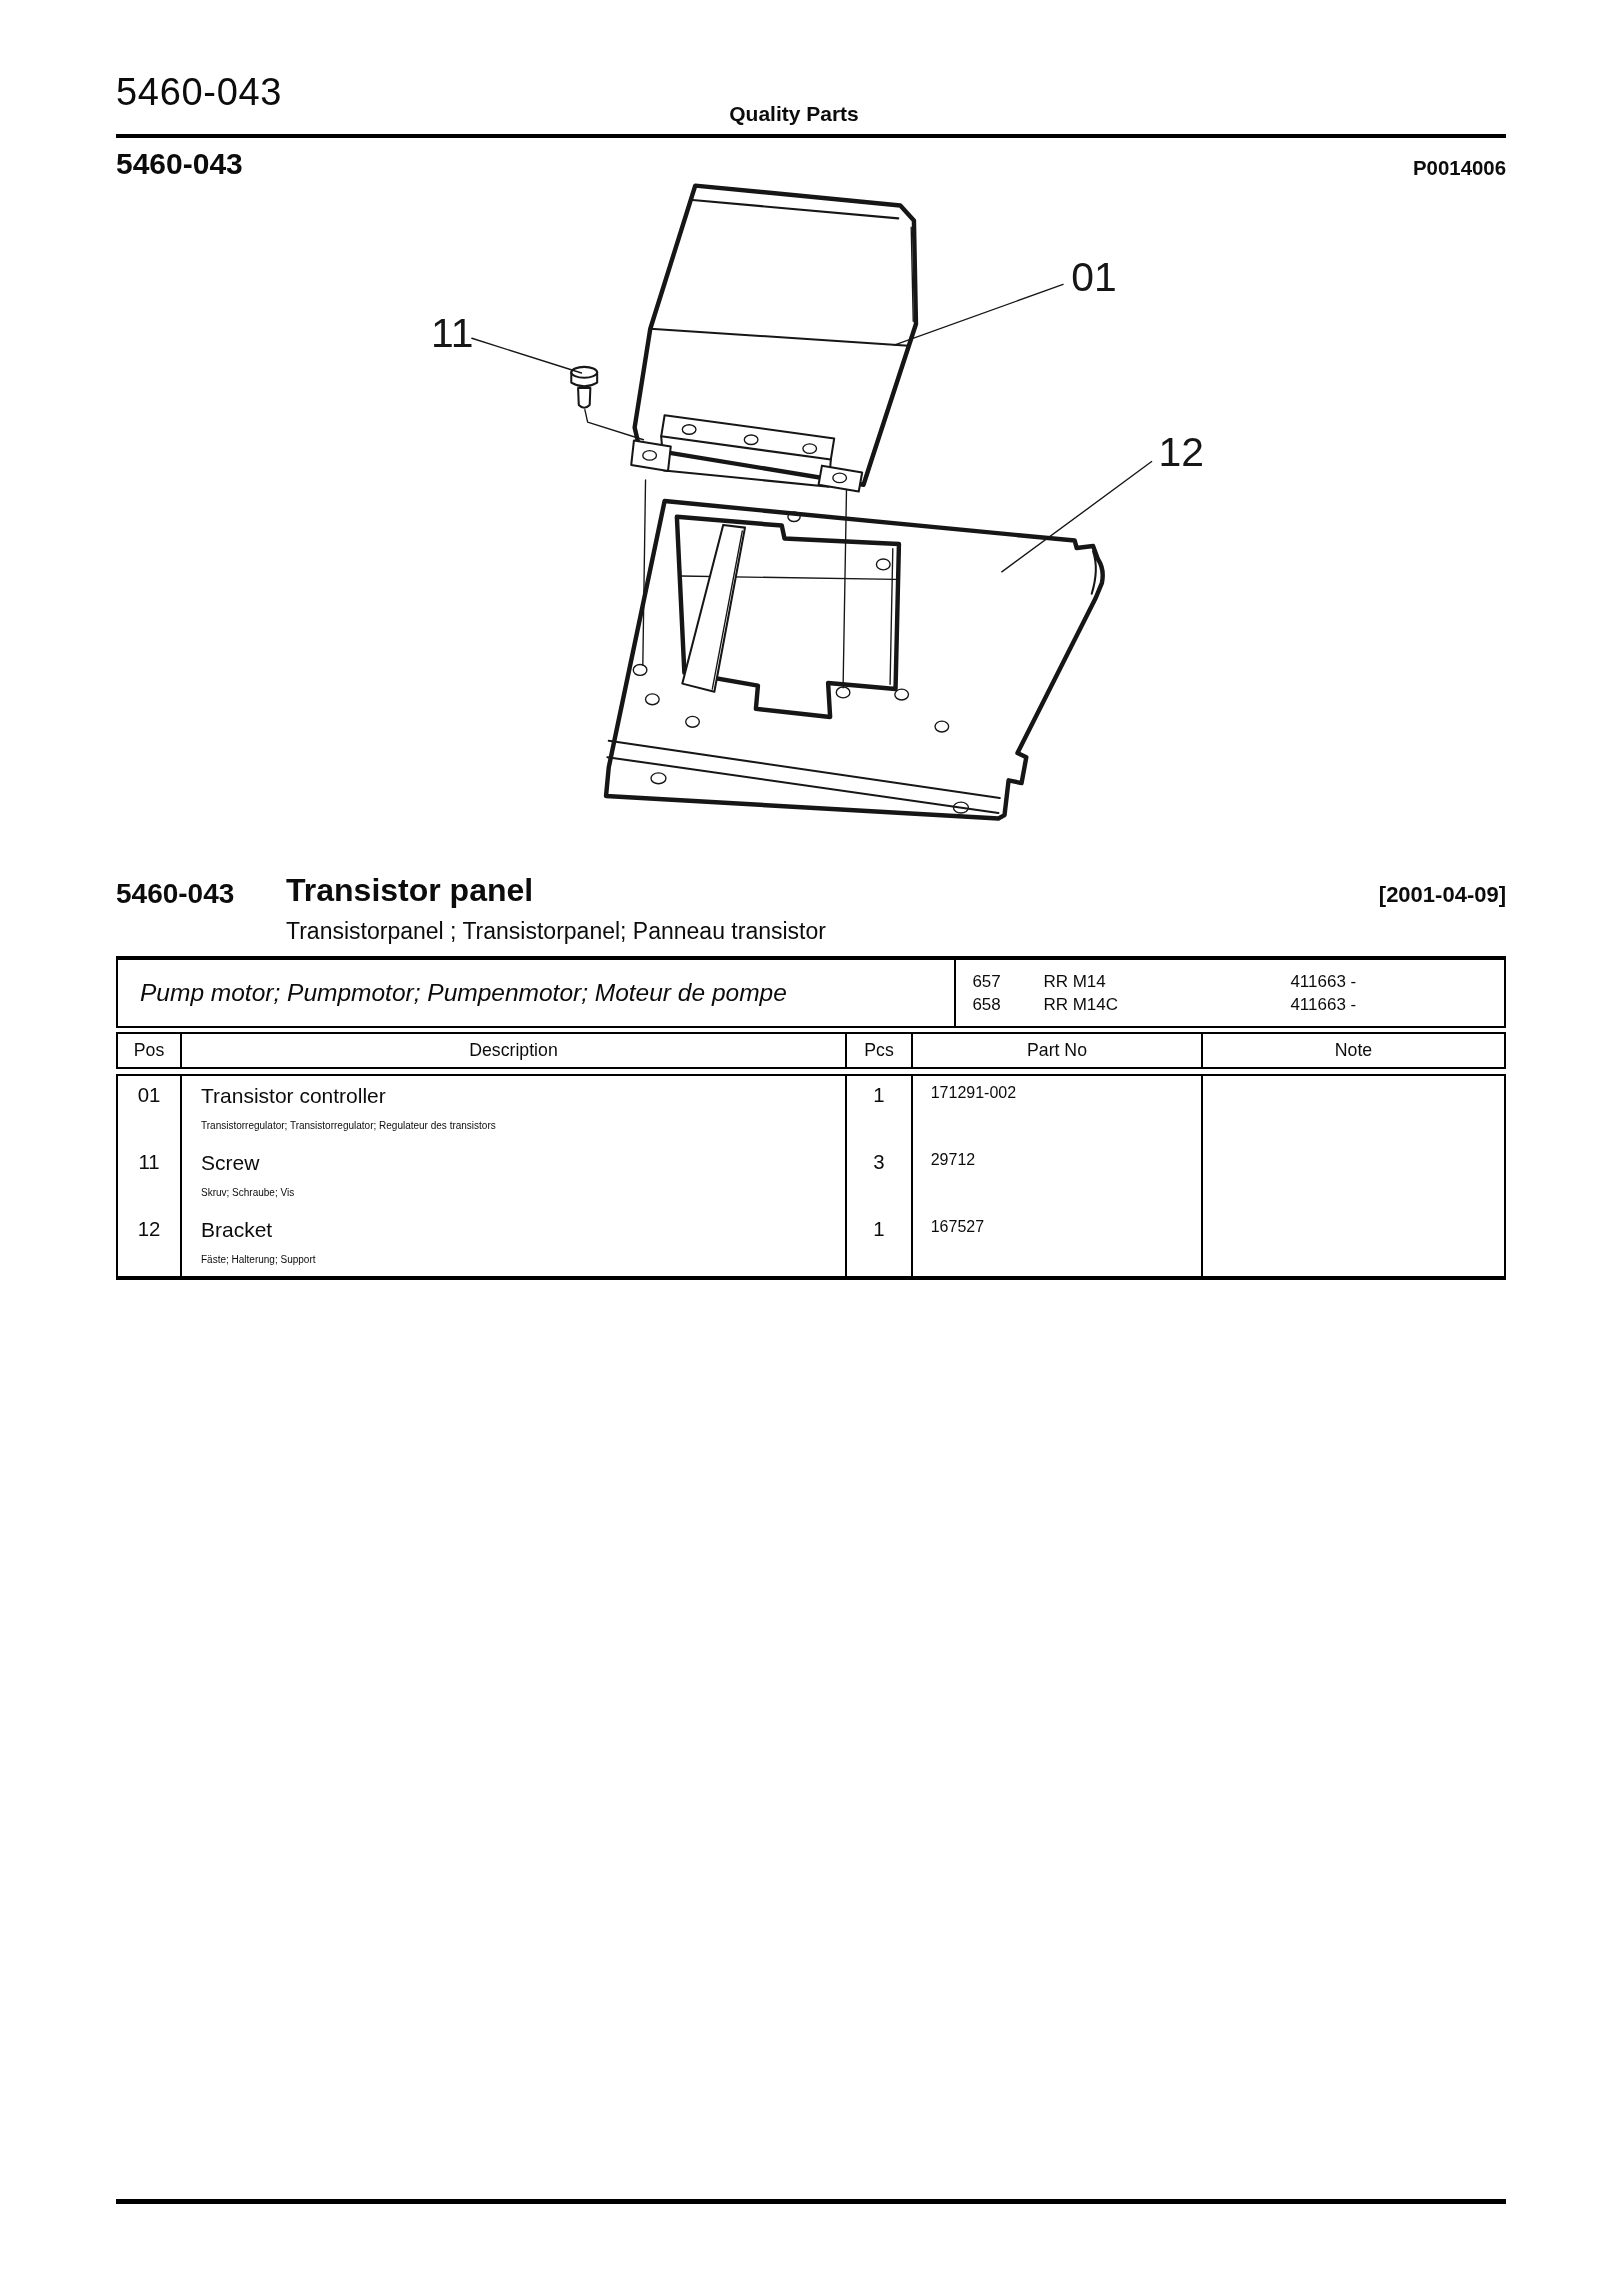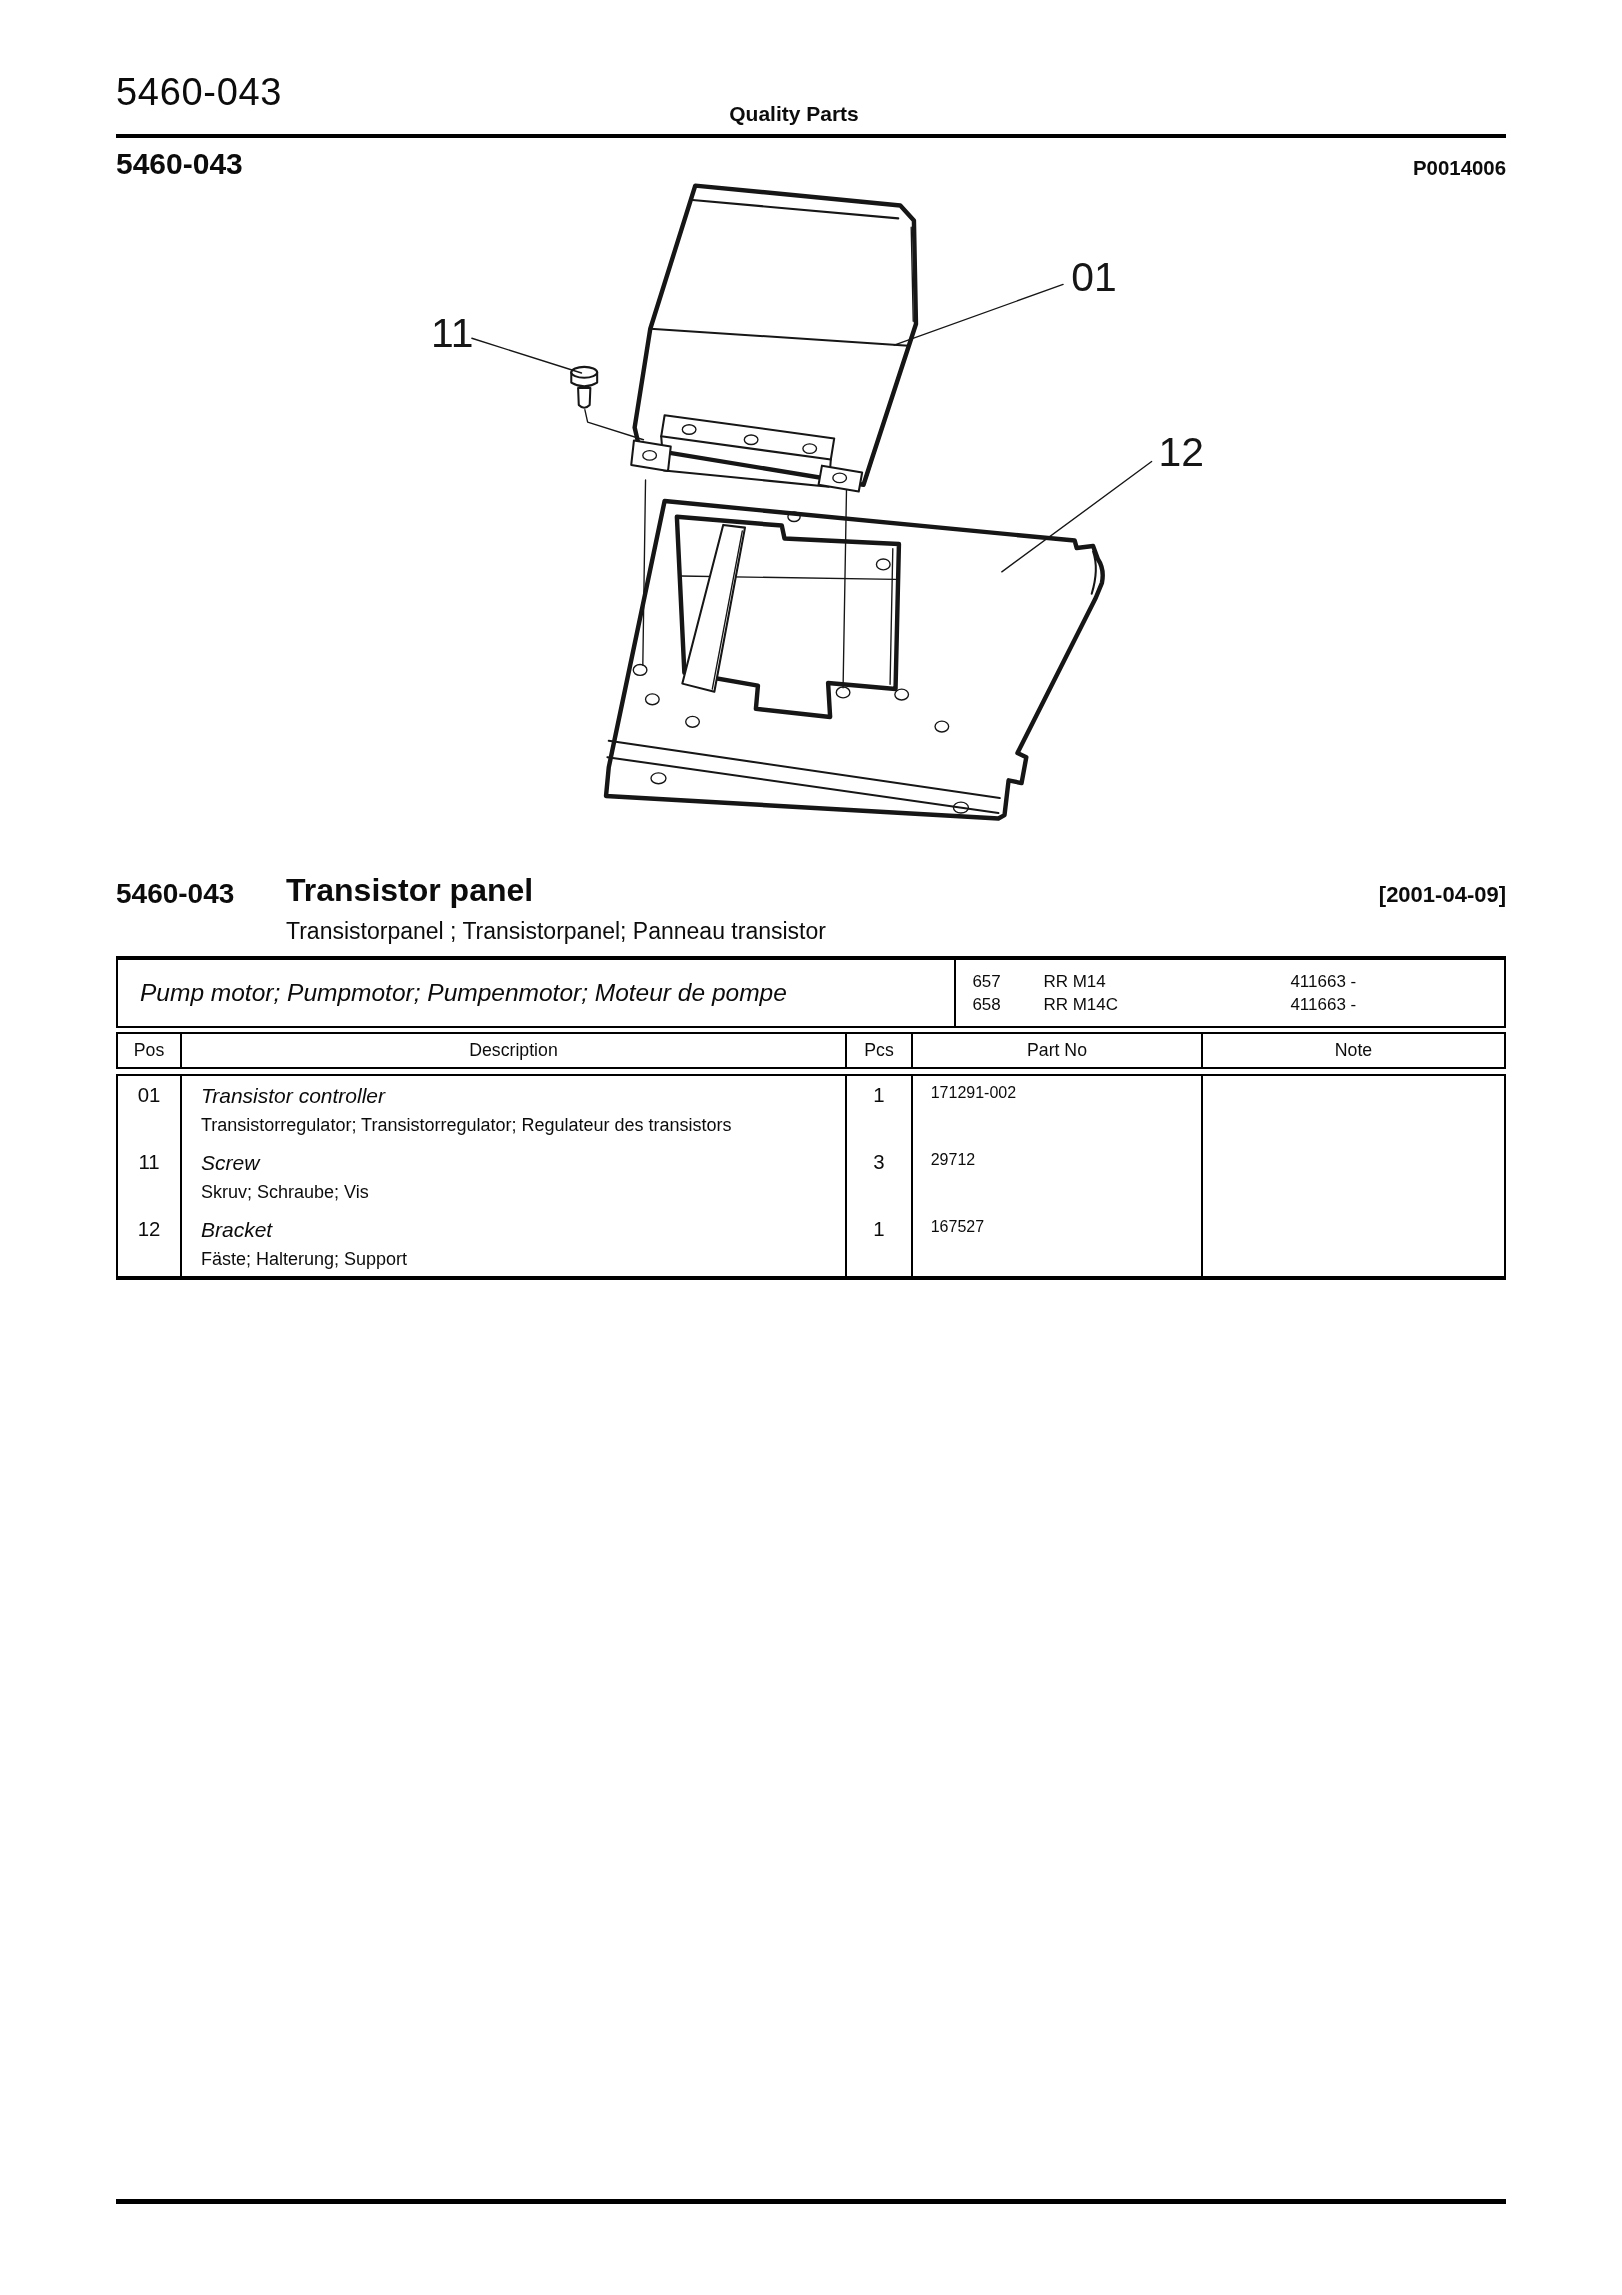--- a/index.html
+++ b/index.html
@@ -37,22 +37,22 @@
   .box2{box-sizing:border-box;border:2px solid #000;height:37px;display:grid;
         grid-template-columns:62px 665px 66px 290px 1fr;margin-bottom:5px;}
   .box2 .hc{display:flex;align-items:center;justify-content:center;font-size:17.7px;border-left:2px solid #000;}
   .box2 .hc:first-child{border-left:none;}
   .box3{box-sizing:border-box;border:2px solid #000;border-bottom:4.1px solid #000;}
   .prow{display:grid;grid-template-columns:62px 665px 66px 290px 1fr;}
   .prow > div{border-left:2px solid #000;padding-top:8.2px;padding-bottom:8.2px;}
   .prow > div:first-child{border-left:none;}
   .cell-pos{text-align:center;font-size:20.4px;}
   .cell-desc{padding-left:19px;}
-  .cell-desc .main{font-size:21px;line-height:24.5px;font-style:italic;}
-  .cell-desc .sub{font-size:18px;line-height:17.7px;margin-top:8.2px;}
+  .cell-desc .main{font-size:21px;line-height:24.5px;}
+  .cell-desc .sub{font-size:10px;line-height:17.7px;margin-top:8.2px;}
   .cell-pcs{text-align:center;font-size:20.4px;}
   .cell-pn{padding-left:17.7px;font-size:16px;}
   .cell-note{font-size:17.7px;}
   
   .ft-rule{position:absolute;left:116px;top:2199px;width:1390px;height:4.8px;background:#000;}
   .ft-text{position:absolute;left:116px;top:2211px;width:1390px;text-align:center;font-size:21px;}
 </style>
 </head>
 <body>
 

